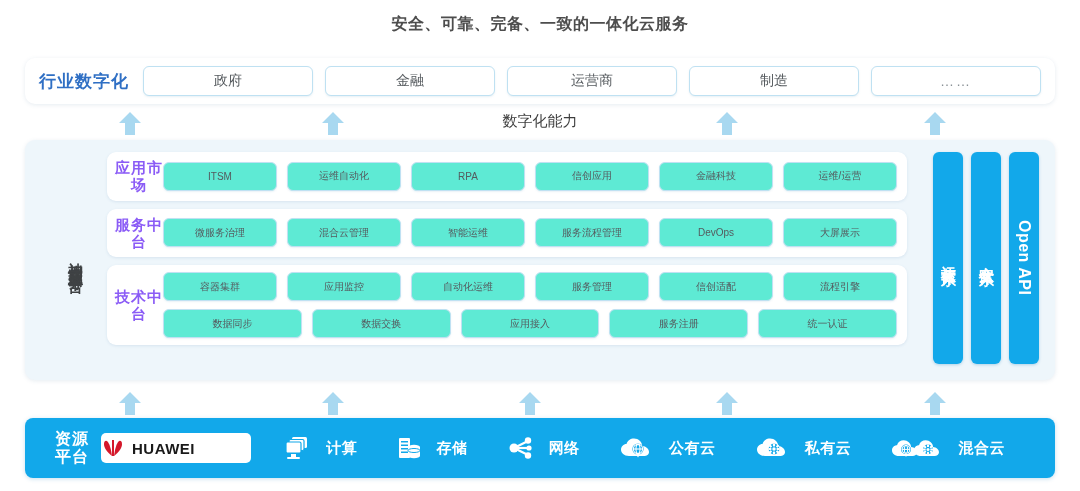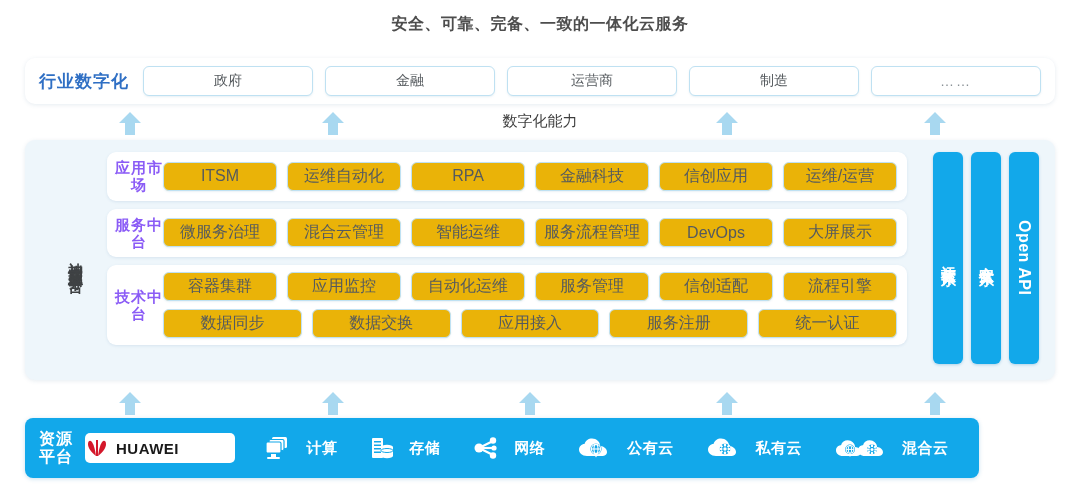--- a/index.html
+++ b/index.html
@@ -160,25 +160,25 @@
   }
   .grid-row {
     display: flex;
     gap: 10px;
   }
   .cell {
     flex: 1;
     height: 29px;
     border: 1px solid #bfe1f2;
     border-radius: 6px;
-    background: #eab308;
+    background: #5eead4;
     display: flex;
     align-items: center;
     justify-content: center;
-    font-size: 16px;
+    font-size: 10px;
     color: #555a5e;
     box-shadow: 0 1px 2px rgba(120,170,200,0.16);
     box-sizing: border-box;
     white-space: nowrap;
   }
 
   
   .vbars {
     position: absolute;
     right: 16px;
@@ -205,27 +205,27 @@
     writing-mode: vertical-rl;
     letter-spacing: 0.5px;
     font-size: 16px;
   }
 
   
   .resource {
     position: absolute;
     left: 25px;
     top: 418px;
-    width: 954px;
+    width: 1030px;
     height: 60px;
     background: #12a8ea;
     border-radius: 8px;
     display: flex;
     align-items: center;
-    padding: 0 14px;
+    padding: 0 30px;
     box-sizing: border-box;
     box-shadow: 0 1px 4px rgba(30,130,190,0.25);
   }
   .res-label {
     font-size: 16px;
     font-weight: bold;
     color: #ffffff;
     line-height: 1.15;
     letter-spacing: 1px;
     margin-right: 12px;
@@ -333,22 +333,22 @@
 
   <div class="stack">
 
     <div class="section">
       <div class="section-label">应用市场</div>
       <div class="section-grid">
         <div class="grid-row">
           <div class="cell">ITSM</div>
           <div class="cell">运维自动化</div>
           <div class="cell">RPA</div>
+          <div class="cell">信创应用</div>
           <div class="cell">金融科技</div>
-          <div class="cell">信创应用</div>
           <div class="cell">运维/运营</div>
         </div>
       </div>
     </div>
 
     <div class="section">
       <div class="section-label">服务中台</div>
       <div class="section-grid">
         <div class="grid-row">
           <div class="cell">微服务治理</div>

